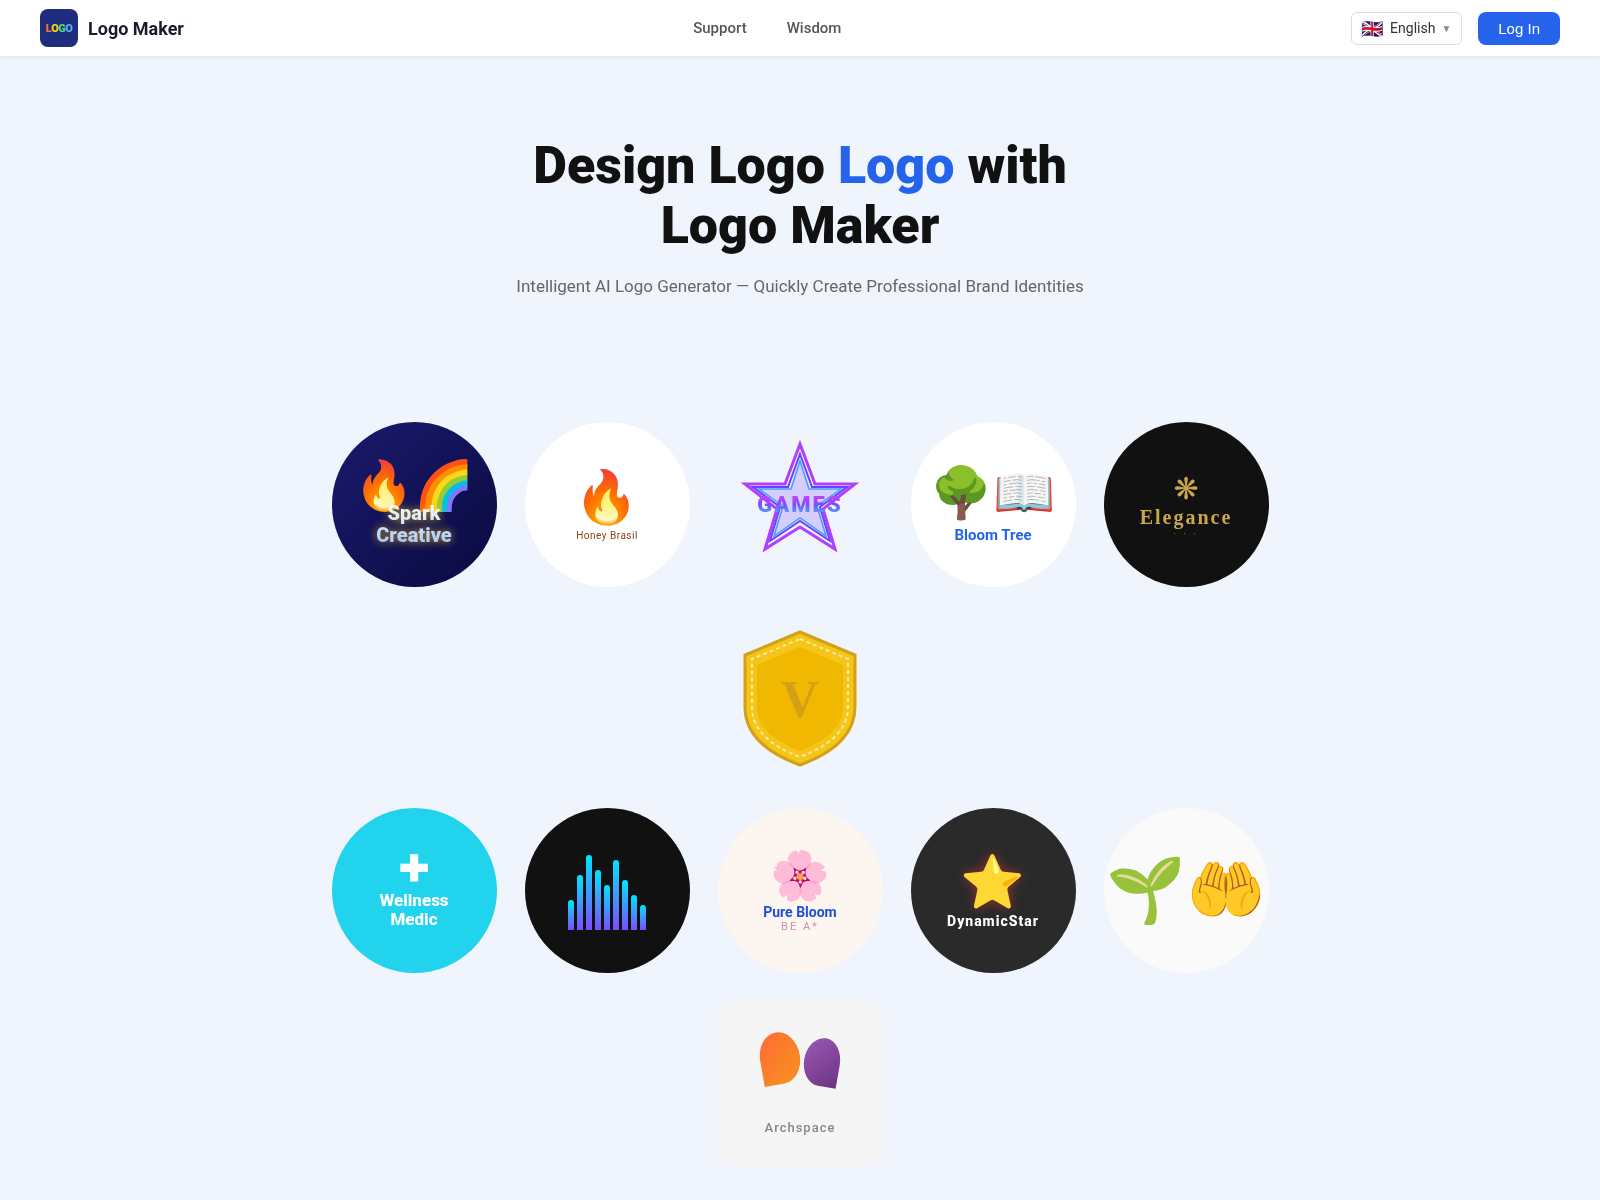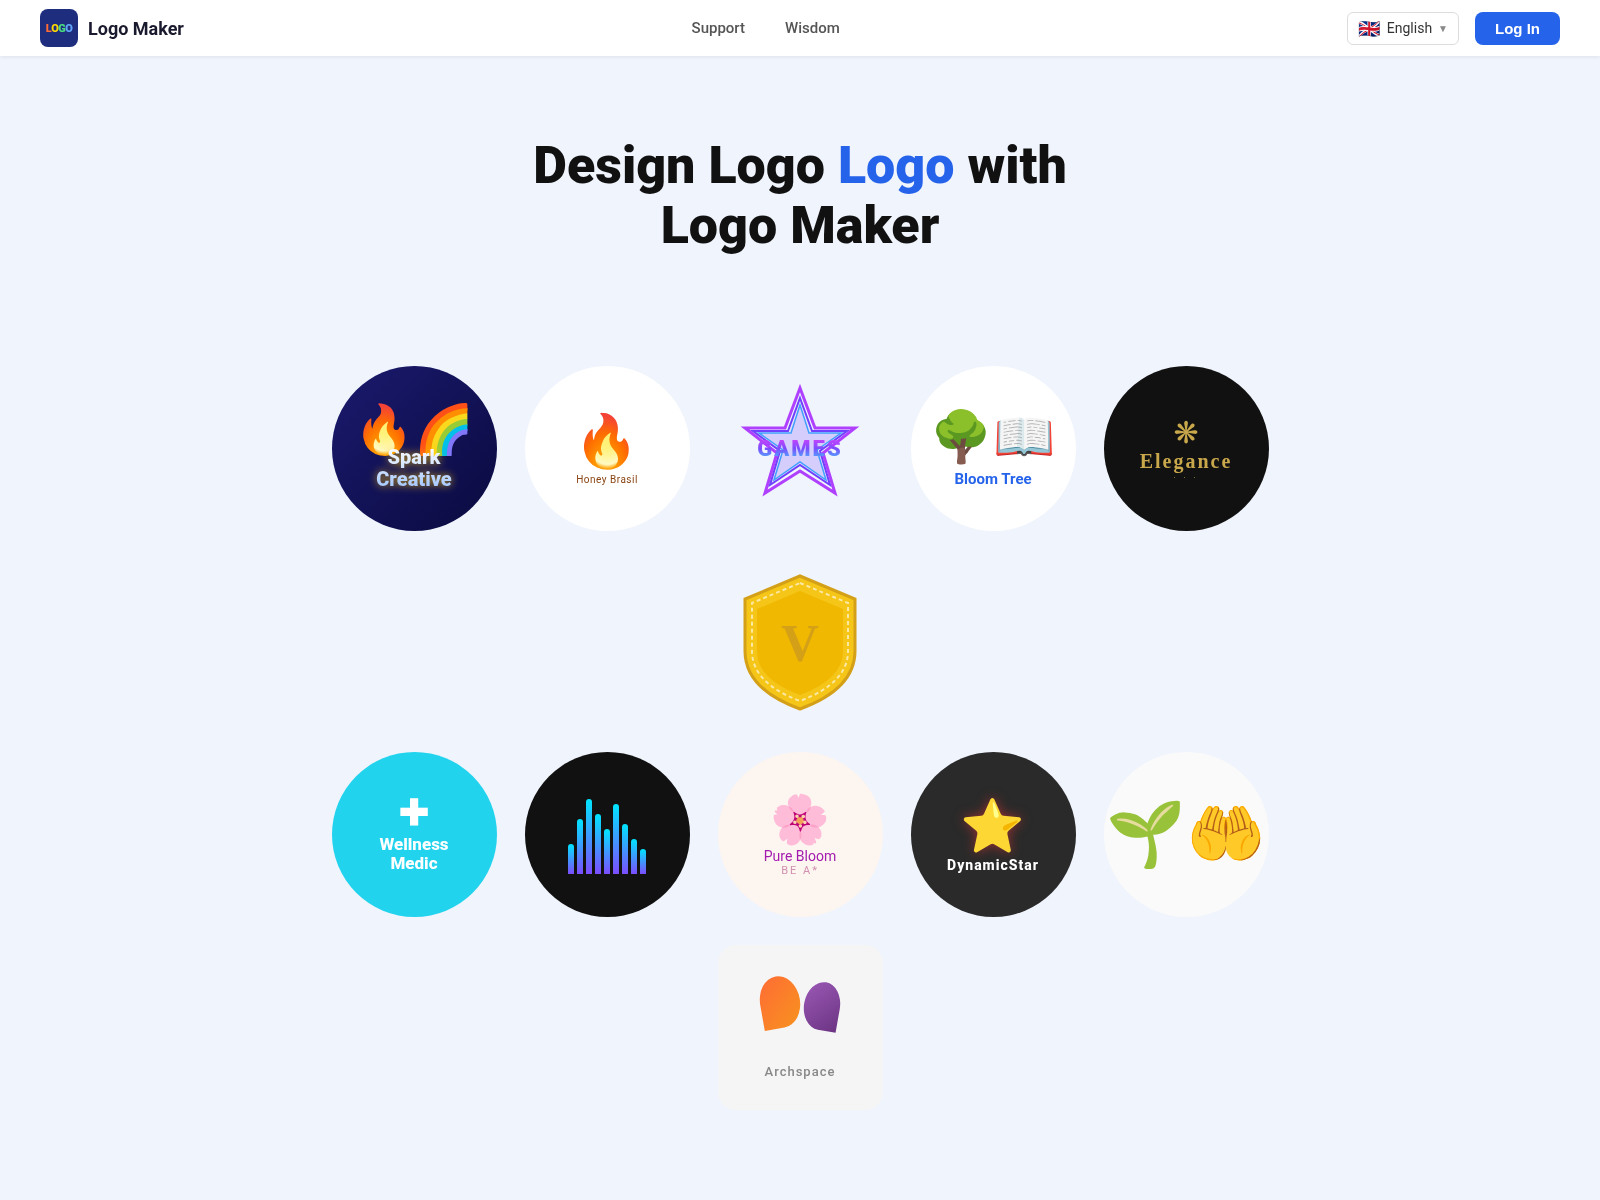--- a/index.html
+++ b/index.html
@@ -81,21 +81,21 @@
       font-size: 18px;
     }
     .chevron { font-size: 10px; color: #888; }
     .login-btn {
       background: #2563eb;
       color: #fff;
       border: none;
       border-radius: 8px;
       padding: 8px 20px;
       font-size: 15px;
-      font-weight: 700;
+      font-weight: 400;
       cursor: pointer;
     }
 
     
     .hero {
       text-align: center;
       padding: 80px 20px 50px;
     }
     .hero-title {
       font-size: 52px;
@@ -325,22 +325,22 @@
       display: flex;
       flex-direction: column;
       align-items: center;
     }
     .pure-bloom .flower {
       font-size: 48px;
       color: #e91e8c;
     }
     .pure-bloom .text {
       font-size: 14px;
-      font-weight: 400;
-      color: #a21caf;
+      font-weight: 700;
+      color: #1d4ed8;
       text-align: right;
     }
     .pure-bloom .sub {
       font-size: 11px;
       color: #d090b0;
       letter-spacing: 2px;
       text-align: right;
     }
 
     
@@ -437,20 +437,21 @@
     </div>
     <button class="login-btn">Log In</button>
   </div>
 </nav>
 
 <section class="hero">
   <h1 class="hero-title">
     <span>Design Logo </span><span class="highlight">Logo</span><span> with</span><br>
     <span>Logo Maker</span>
   </h1>
+  <p class="hero-subtitle">Intelligent AI Logo Generator — Quickly Create Professional Brand Identities</p>
 </section>
 
 <div class="gallery">
 
   <div class="gallery-row">
 
     <div class="logo-card spark-creative">
       <div class="flames">🔥🌈</div>
       <div class="text">Spark<br>Creative</div>
     </div>

